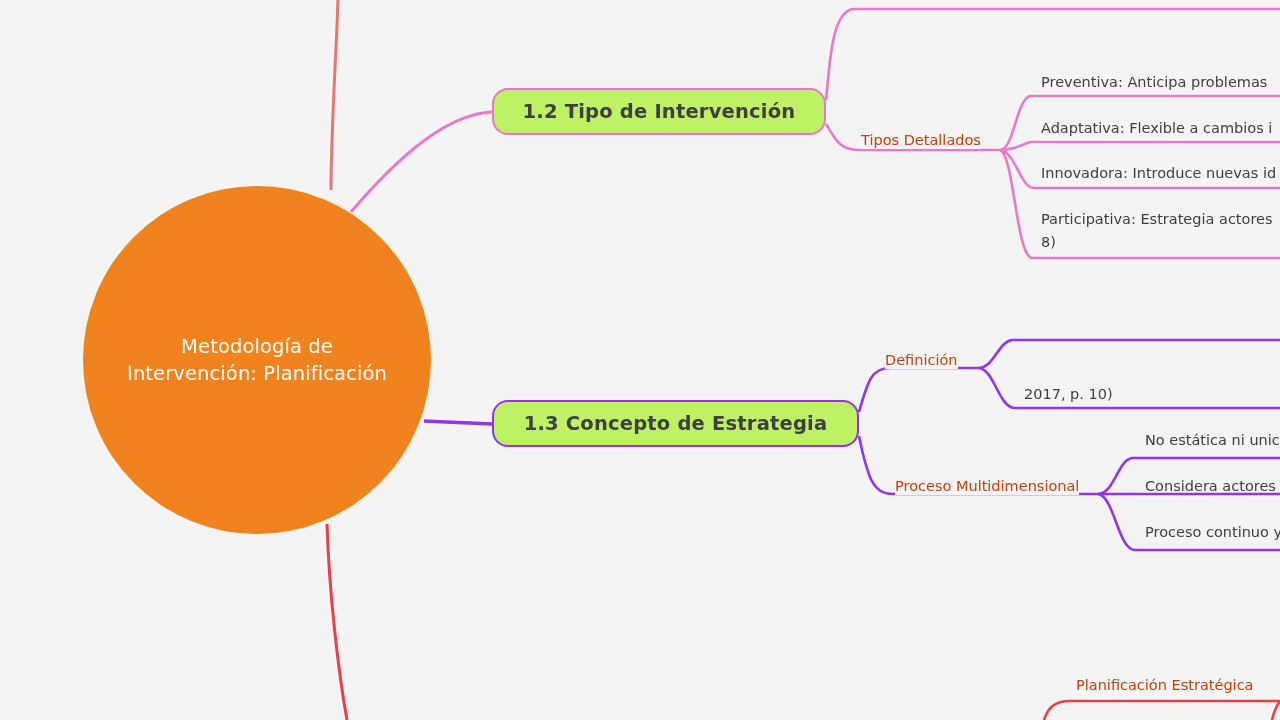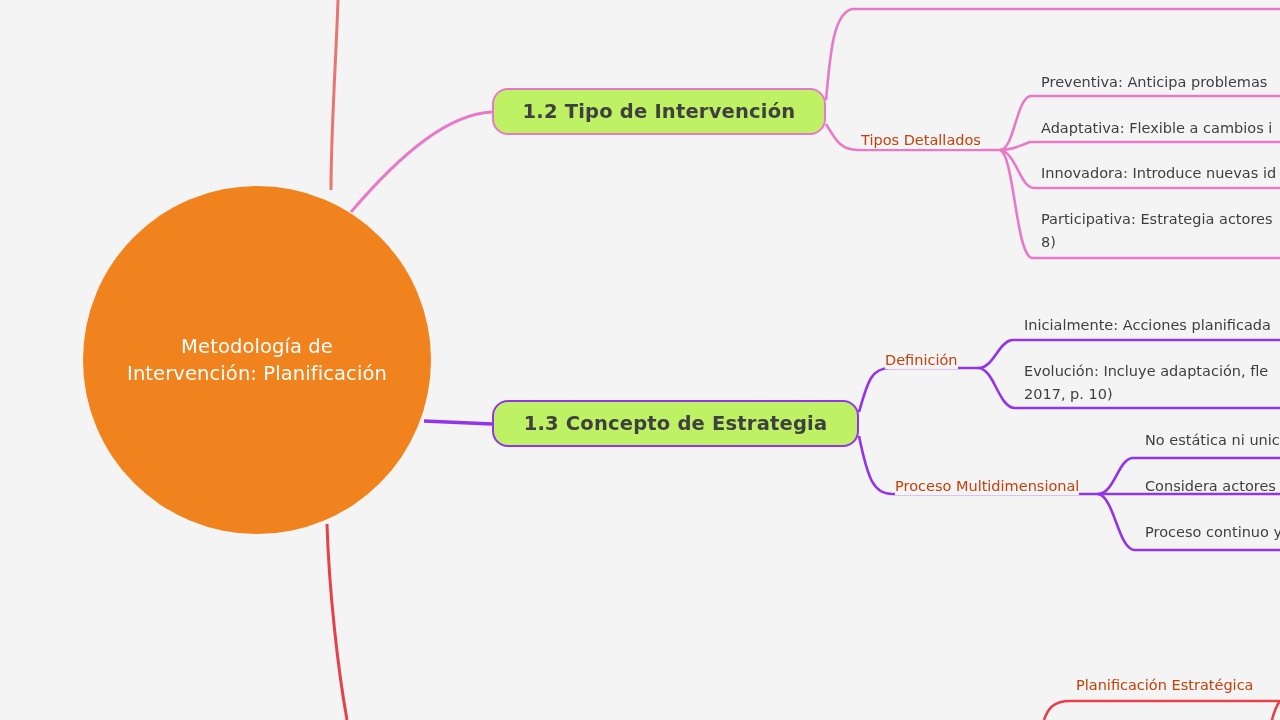--- a/index.html
+++ b/index.html
@@ -171,24 +171,23 @@
 
   <div class="leaf" style="left:1041px; top:117px;">Adaptativa: Flexible a cambios i</div>
 
   <div class="leaf" style="left:1041px; top:162px;">Innovadora: Introduce nuevas id</div>
 
   <div class="leaf" style="left:1041px; top:208px;">
     <span>Participativa: Estrategia actores</span><br>
     <span>8)</span>
   </div>
 
-  <div class="leaf" style="left:1024px; top:314px;">Inicialmente: Acciones planificada</div>
 
   <div class="leaf" style="left:1024px; top:360px;">
-    <span>Evolución: Incluye adaptación, fle</span><br>
+    <br>
     <span>2017, p. 10)</span>
   </div>
 
   <div class="leaf" style="left:1145px; top:429px;">No estática ni unic</div>
 
   <div class="leaf" style="left:1145px; top:475px;">Considera actores</div>
 
   <div class="leaf" style="left:1145px; top:521px;">Proceso continuo y</div>
 
 </div>

